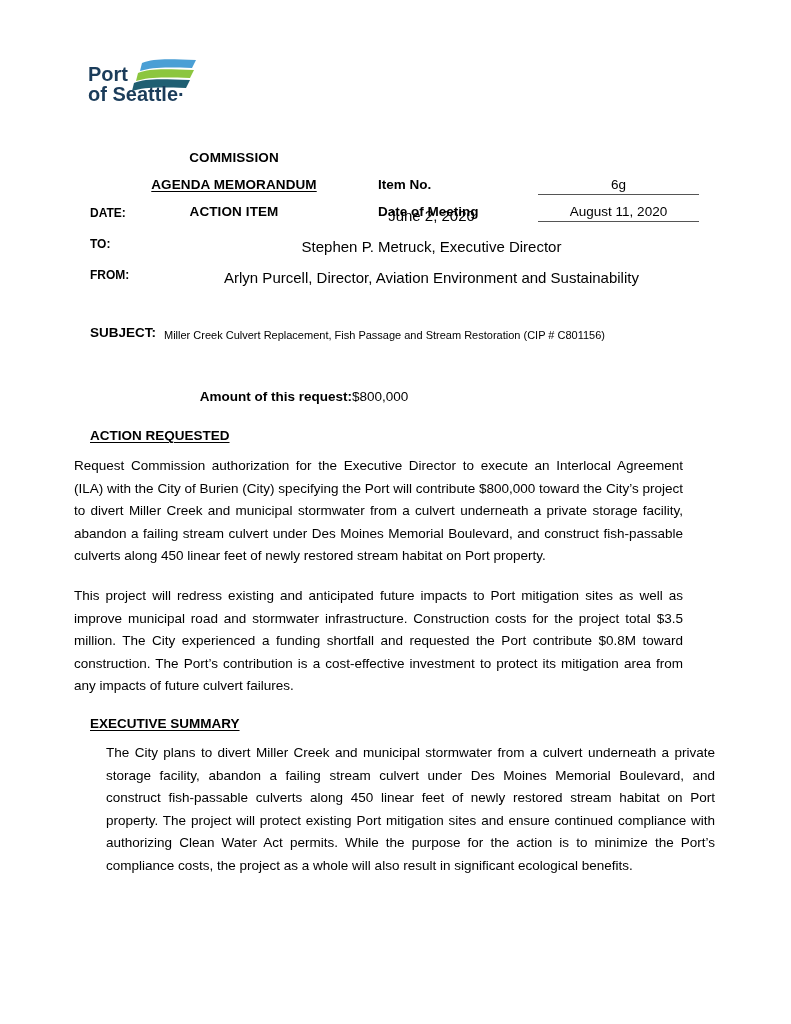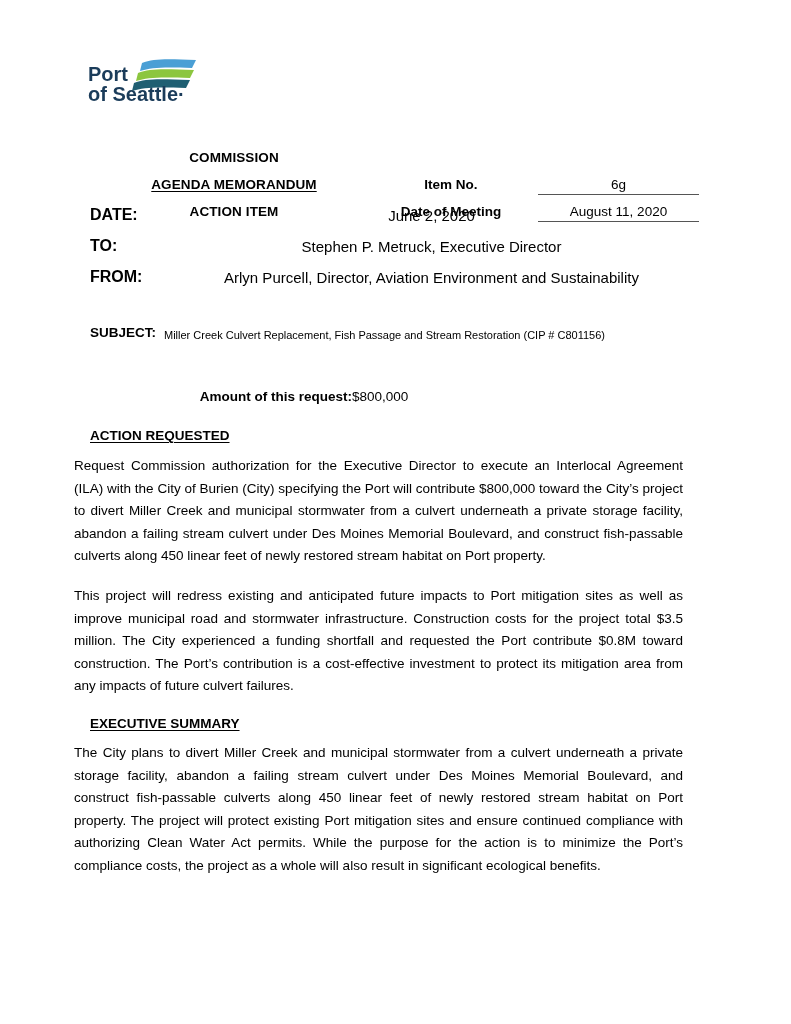--- a/index.html
+++ b/index.html
@@ -49,21 +49,21 @@
     font-weight: bold;
     font-size: 13.5px;
     letter-spacing: .1px;
   }
   .hdr-left.underline {
     text-decoration: underline;
     text-underline-offset: 2px;
   }
   .hdr-label {
     flex: 0 0 160px;
-    text-align: center;
+    text-align: left;
     font-weight: bold;
     font-size: 13.5px;
     padding-right: 14px;
     box-sizing: border-box;
   }
   .hdr-value {
     flex: 1 1 auto;
     text-align: center;
     font-size: 13.5px;
     border-bottom: 1.3px solid #555;
@@ -77,21 +77,21 @@
     top: 206px;
     width: 609px;
   }
   .field-row {
     display: flex;
     margin-bottom: 12px;
   }
   .field-label {
     flex: 0 0 74px;
     font-weight: bold;
-    font-size: 16px;
+    font-size: 12px;
   }
   .field-value {
     flex: 1 1 auto;
     font-size: 15px;
     line-height: 19px;
     text-align: center;
   }
   .field-value .line2 { display: block; }
 
   
@@ -148,21 +148,21 @@
     font-size: 13.5px;
     line-height: 22.5px;
     text-align: justify;
     text-justify: inter-word;
   }
 
   #action-heading  { top: 428px; }
   #action-p1       { top: 455px; }
   #action-p2       { top: 585px; }
   #exec-heading    { top: 716px; }
-  #exec-p1         { top: 742px; }
+  #exec-p1         { top: 742px; margin-left: 32px; }
 </style>
 </head>
 <body>
 
 <div class="page">
 
   <div class="logo">
     <svg width="112" height="48" viewBox="0 0 112 48" xmlns="http://www.w3.org/2000/svg">
 
       <g>

